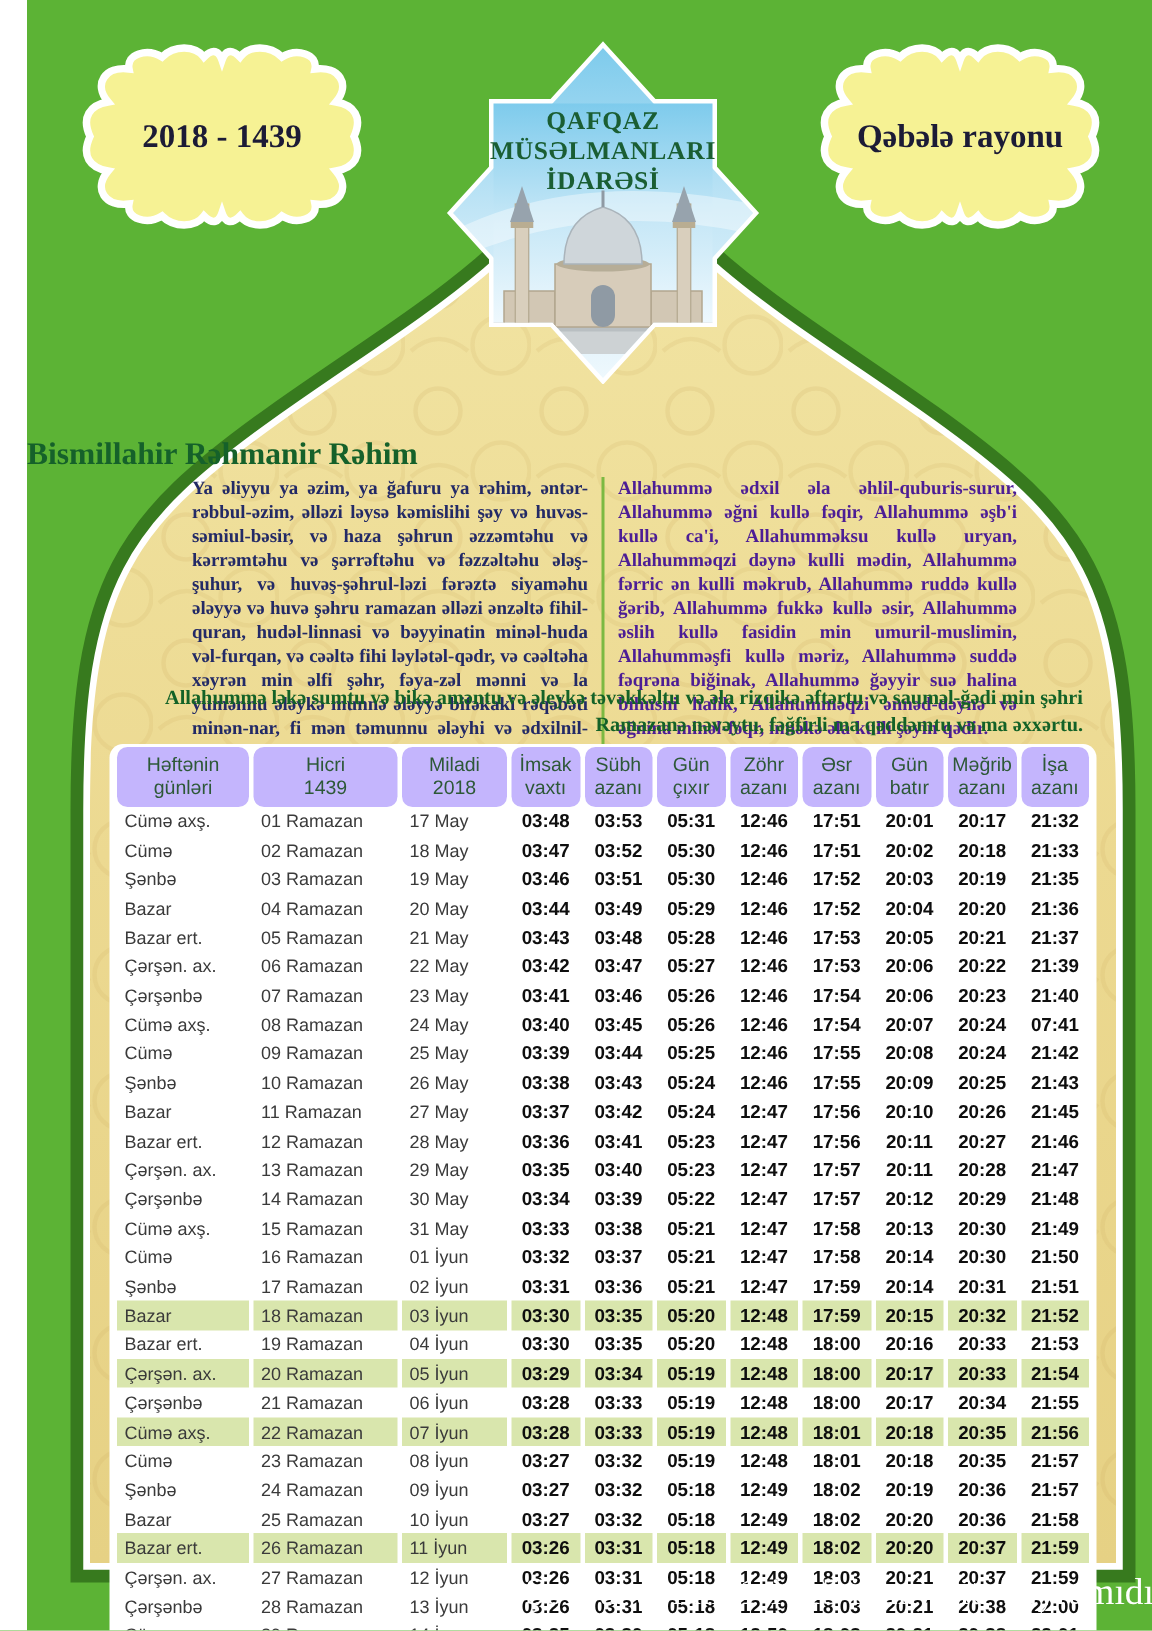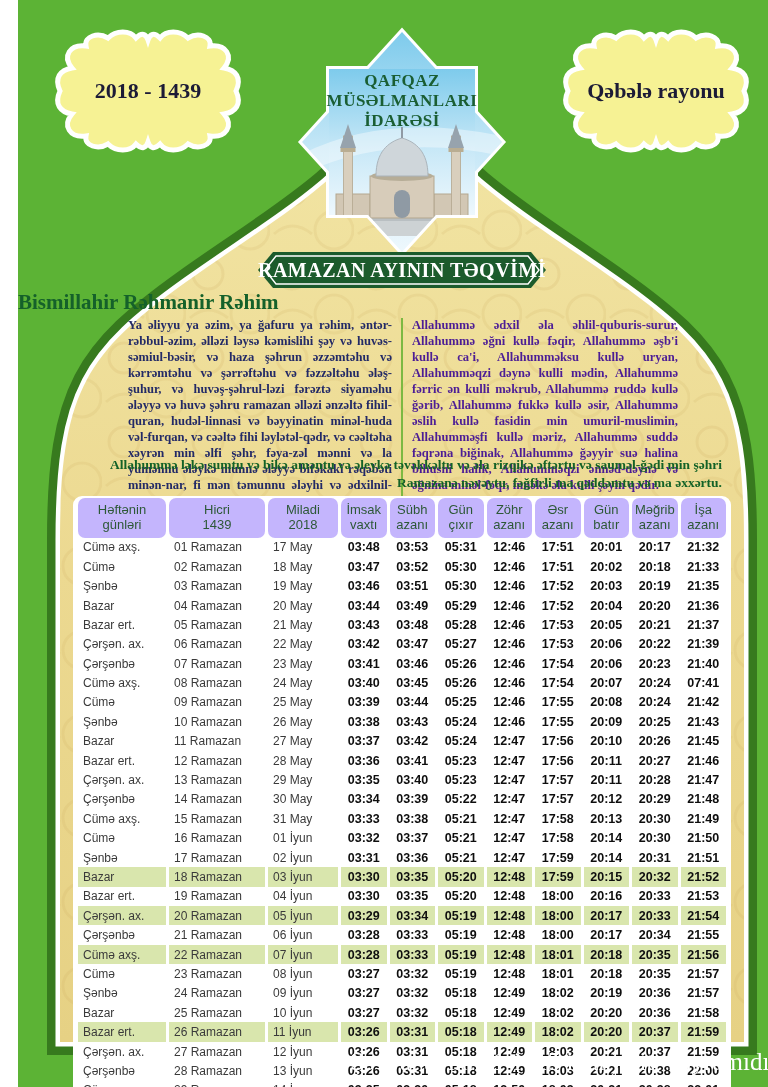--- a/index.html
+++ b/index.html
@@ -3,21 +3,21 @@
 <meta charset="utf-8">
 <style>
   html,body{margin:0;padding:0;}
   .page{position:relative;width:768px;height:1087px;background:#5cb335;overflow:hidden;
         font-family:"Liberation Serif",serif;margin-left:18px;}
   .arch-svg{position:absolute;left:0;top:0;}
 
   
   .badge{position:absolute;width:196px;height:126px;}
   .badge-left{left:32px;top:28px;}
-  .badge-right{left:540px;top:28px;}
+  .badge-right{left:524px;top:28px;}
   .badge text{font-family:"Liberation Serif",serif;font-weight:bold;font-size:22px;fill:#1c1b36;}
 
   
   .emblem{position:absolute;left:278px;top:22px;width:212px;height:234px;}
   .emblem text{font-family:"Liberation Serif",serif;font-weight:bold;fill:#1a5e33;font-size:17px;letter-spacing:.5px;}
 
   
   .banner{position:absolute;left:240px;top:252px;width:288px;height:36px;}
   .banner text{font-family:"Liberation Serif",serif;font-weight:bold;font-size:20px;fill:#ffffff;letter-spacing:.5px;}
 
@@ -129,27 +129,20 @@
         </g>
       </g>
       <g>
         <text x="106" y="62" text-anchor="middle">QAFQAZ</text>
         <text x="106" y="82" text-anchor="middle">MÜSƏLMANLARI</text>
         <text x="106" y="102" text-anchor="middle">İDARƏSİ</text>
       </g>
     </svg>
   </div>
 
-  <div class="banner">
-    <svg width="288" height="36" viewBox="0 0 288 36">
-      <polygon points="0,18 15,0 273,0 288,18 273,36 15,36" fill="#1c5b2c"></polygon>
-      <polygon points="7,18 18,4 270,4 281,18 270,32 18,32" fill="none" stroke="#ffffff" stroke-width="1.4"></polygon>
-      <text x="144" y="25" text-anchor="middle">RAMAZAN AYININ TƏQVİMİ</text>
-    </svg>
-  </div>
 
   <div class="bismillah">Bismillahir Rəhmanir Rəhim</div>
 
   <div class="prayers">
     <div class="pcol pcol-left">Ya əliyyu ya əzim, ya ğafuru ya rəhim, əntər-rəbbul-əzim, əlləzi ləysə kəmislihi şəy və huvəs-səmiul-bəsir, və haza şəhrun əzzəmtəhu və kərrəmtəhu və  şərrəftəhu və fəzzəltəhu ələş-şuhur, və huvəş-şəhrul-ləzi fərəztə siyaməhu ələyyə və huvə  şəhru ramazan əlləzi ənzəltə fihil-quran, hudəl-linnasi və bəyyinatin minəl-huda vəl-furqan, və cəəltə fihi ləylətəl-qədr, və cəəltəha xəyrən min əlfi şəhr, fəya-zəl mənni və la yumənnu ələykə munnə ələyyə bifəkaki rəqəbəti minən-nar,  fi mən təmunnu ələyhi və ədxilnil-cənnəh, birəhmətikə ya ərhəmər-rahimin.</div>
     <div class="pcol pcol-right">Allahummə ədxil əla əhlil-quburis-surur, Allahummə əğni kullə fəqir, Allahummə əşb'i kullə ca'i, Allahumməksu kullə uryan, Allahumməqzi dəynə kulli mədin, Allahummə fərric ən kulli məkrub, Allahummə ruddə kullə ğərib, Allahummə fukkə kullə əsir, Allahummə əslih kullə fasidin min umuril-muslimin, Allahumməşfi kullə məriz, Allahummə suddə fəqrəna biğinak, Allahummə  ğəyyir suə halina bihusni halik, Allahumməqzi ənnəd-dəynə və əğnina minəl-fəqr, innəkə əla kulli şəyin qədir.</div>
   </div>
 
   <div class="prayer-bottom">Allahummə ləkə sumtu və bikə aməntu və əleykə təvəkkəltu və əla rizqikə əftərtu və sauməl-ğədi min şəhri Ramazanə nəvəytu, fəğfirli ma qəddəmtu və ma əxxərtu.</div>
 

